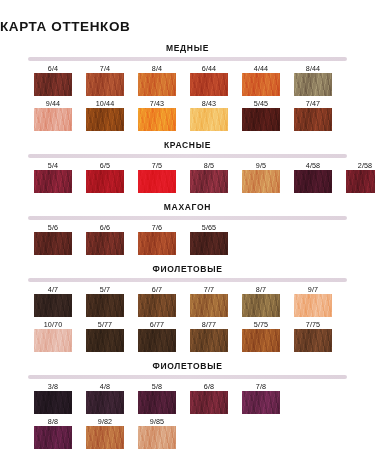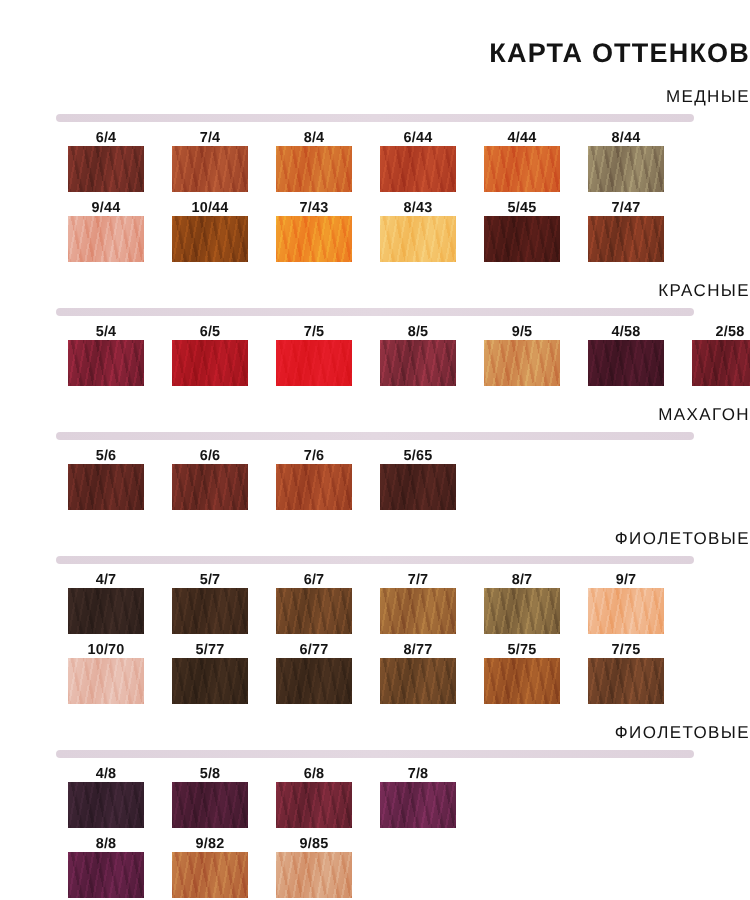--- a/index.html
+++ b/index.html
@@ -6,34 +6,34 @@
   body{
     width:375px;height:450px;
     background:#ffffff;
     font-family:"Liberation Sans", sans-serif;
     color:#1a1a1a;
     overflow:hidden;
   }
   .page{position:relative;width:375px;height:450px;}
 
   .title{
-    text-align:right;
+    text-align:left;
     font-size:13.5px;
     font-weight:bold;
     letter-spacing:.6px;
     color:#141414;
     padding-top:19px;
     margin:0;
   }
 
   .section{margin-top:9px;}
   .section-title{
-    text-align:right;
+    text-align:center;
     font-size:8.5px;
-    font-weight:normal;
+    font-weight:bold;
     letter-spacing:.7px;
     color:#141414;
     margin:0 0 4px 0;
   }
   .divider{
     height:4px;
     margin:0 28px 0 28px;
     border-radius:2px;
     background:linear-gradient(90deg,#ded2dc 0%,#e3d8e1 50%,#ded2dc 100%);
   }
@@ -46,21 +46,21 @@
   }
   .cell{
     width:38px;
     margin-right:14px;
     display:flex;
     flex-direction:column;
     align-items:center;
   }
   .cell-label{
     font-size:7.2px;
-    font-weight:bold;
+    font-weight:normal;
     line-height:9px;
     color:#141414;
     letter-spacing:.1px;
     white-space:nowrap;
   }
   .swatch{
     width:38px;
     height:23px;
     position:relative;
     overflow:hidden;
@@ -272,20 +272,24 @@
             </div>
           </div>
         </div>
       </div>
       <div class="section">
         <div class="section-title">ФИОЛЕТОВЫЕ</div>
         <div class="divider"></div>
         <div class="rows">
           <div class="row">
             <div class="cell">
+              <div class="cell-label">3/8</div>
+              <div class="swatch" style="background: rgb(35, 24, 33);"></div>
+            </div>
+            <div class="cell">
               <div class="cell-label">4/8</div>
               <div class="swatch" style="background: rgb(54, 32, 46);"></div>
             </div>
             <div class="cell">
               <div class="cell-label">5/8</div>
               <div class="swatch" style="background: rgb(74, 28, 51);"></div>
             </div>
             <div class="cell">
               <div class="cell-label">6/8</div>
               <div class="swatch" style="background: rgb(109, 36, 51);"></div>

